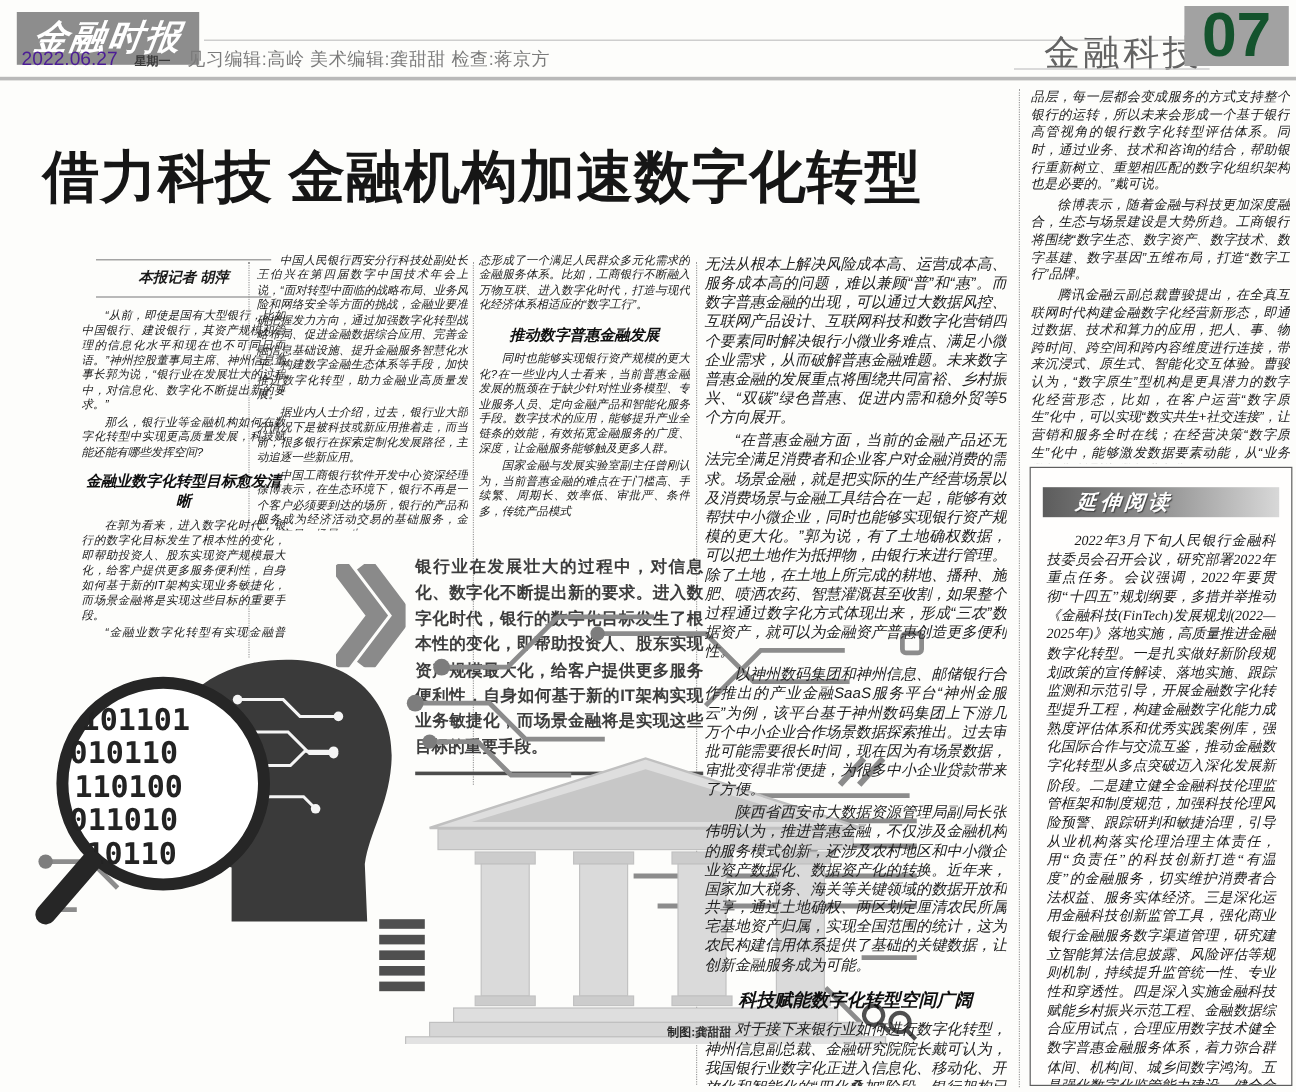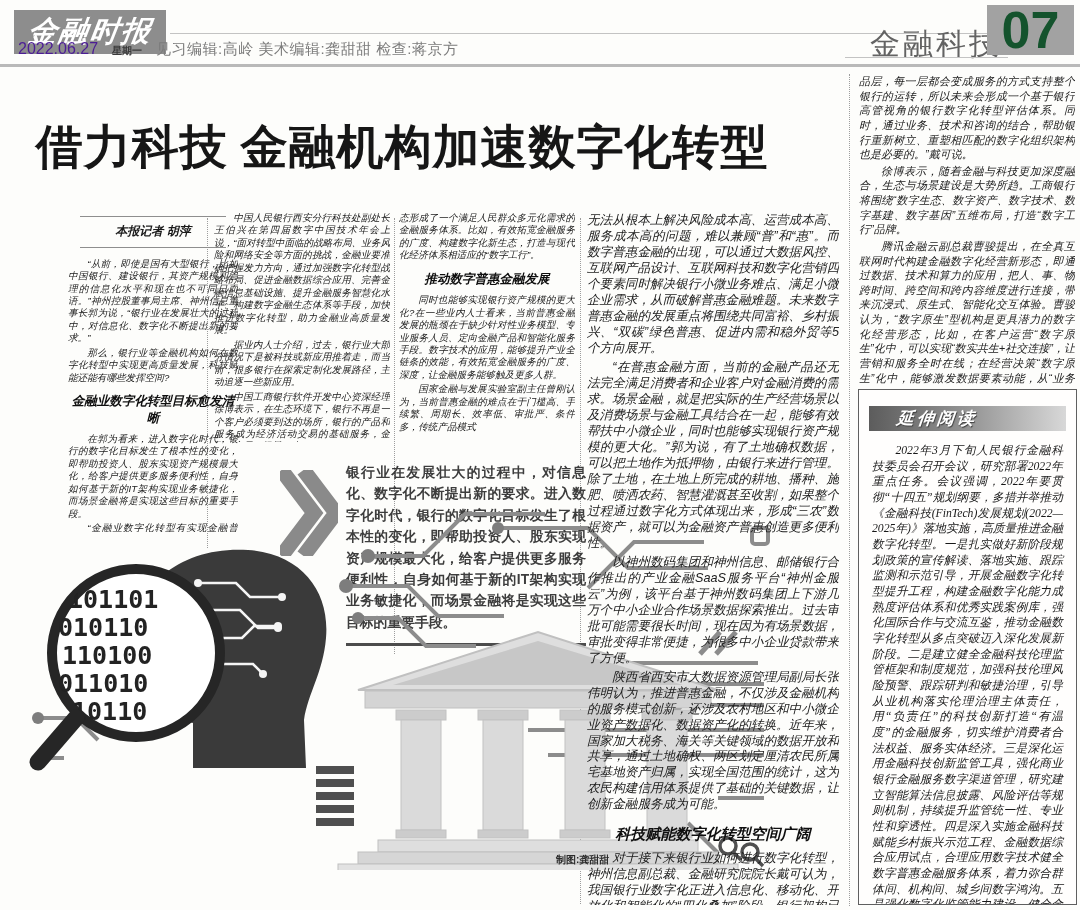--- a/index.html
+++ b/index.html
@@ -102,21 +102,21 @@
   <p class="indent">“金融业数字化转型有实现金融普惠、推动经济发展、增进社会福祉的时代要义。”</p>
 </div>
 
 <div class="col small-col" id="col2">
   <p class="indent">中国人民银行西安分行科技处副处长王伯兴在第四届数字中国技术年会上说，“面对转型中面临的战略布局、业务风险和网络安全等方面的挑战，金融业要准确把握发力方向，通过加强数字化转型战略布局、促进金融数据综合应用、完善金融信息基础设施、提升金融服务智慧化水平、构建数字金融生态体系等手段，加快推进数字化转型，助力金融业高质量发展。”</p>
   <p class="indent">据业内人士介绍，过去，银行业大部分情况下是被科技或新应用推着走，而当前，很多银行在探索定制化发展路径，主动追逐一些新应用。</p>
   <p class="indent">中国工商银行软件开发中心资深经理徐博表示，在生态环境下，银行不再是一个客户必须要到达的场所，银行的产品和服务成为经济活动交易的基础服务，金融、交易、场景、生</p>
 </div>
 
 <div class="col small-col" id="col3">
-  <p>态形成了一个满足人民群众多元化需求的金融服务体系。比如，有效拓宽金融服务的广度、构建数字化新生态，打造与现代化经济体系相适应的“数字工行”。</p>
+  <p>态形成了一个满足人民群众多元化需求的金融服务体系。比如，工商银行不断融入万物互联、进入数字化时代，打造与现代化经济体系相适应的“数字工行”。</p>
   <div class="subhead-s">推动数字普惠金融发展</div>
   <p class="indent">同时也能够实现银行资产规模的更大化?在一些业内人士看来，当前普惠金融发展的瓶颈在于缺少针对性业务模型、专业服务人员、定向金融产品和智能化服务手段。数字技术的应用，能够提升产业全链条的效能，有效拓宽金融服务的广度、深度，让金融服务能够触及更多人群。</p>
   <p class="indent">国家金融与发展实验室副主任曾刚认为，当前普惠金融的难点在于门槛高、手续繁、周期长、效率低、审批严、条件多，传统产品模式</p>
 </div>
 
 <div class="pullquote">
   <div class="pq-chevron">
     <svg width="58" height="86" viewBox="0 0 58 86">
       <path d="M6,6 L34,43 L6,80" fill="none" stroke="#8a8a8a" stroke-width="15" stroke-linecap="square"></path>
       <path d="M28,6 L56,43 L28,80" fill="none" stroke="#8a8a8a" stroke-width="15" stroke-linecap="square"></path>

